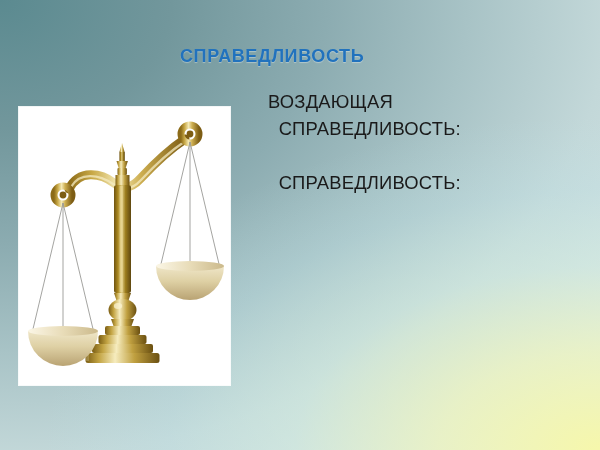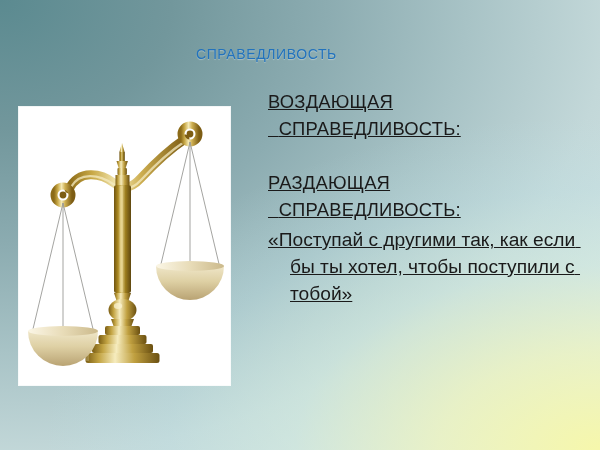--- a/index.html
+++ b/index.html
@@ -30,25 +30,25 @@
         #72979c 22%,
         #8cacb1 42%,
         #a8c3c6 60%,
         #c3d8d9 78%,
         #d6e6e6 100%);
   }
 
   
   #title {
     position: absolute;
-    left: 196px;
+    left: 180px;
     top: 46px;
     width: 300px;
-    font-size: 14px;
-    font-weight: normal;
+    font-size: 18px;
+    font-weight: bold;
     letter-spacing: 0.6px;
     color: #2172bd;
     white-space: nowrap;
     text-shadow: 0 1px 1px rgba(255,255,255,0.35);
   }
 
   
   #picture-frame {
     position: absolute;
     left: 19px;
@@ -76,21 +76,20 @@
     width: 330px;
     color: #1a1a1a;
   }
   .para {
     font-size: 19.2px;
     line-height: 27px;
     padding-left: 22px;
     text-indent: -22px;
     margin: 0;
     white-space: pre-wrap;
-    text-decoration: underline;
   }
   .para.heading {
     font-size: 18.4px;
     letter-spacing: 0.2px;
   }
   .spacer-block { height: 24px; }
   .gap-small { height: 3px; }
 </style>
 </head>
 <body>
@@ -189,20 +188,18 @@
   </div>
 
   <div id="body-text">
 
     <p class="para heading">ВОЗДАЮЩАЯ</p>
     <p class="para heading">  СПРАВЕДЛИВОСТЬ:</p>
     <div class="gap-small"></div>
 
     <div class="spacer-block"></div>
 
-    <p class="para heading">РАЗДАЮЩАЯ</p>
     <p class="para heading">  СПРАВЕДЛИВОСТЬ:</p>
     <div class="gap-small"></div>
-    <p class="para">«Поступай с другими так, как если бы ты хотел, чтобы поступили с тобой»</p>
 
   </div>
 
 </div>
 
 </body></html>

